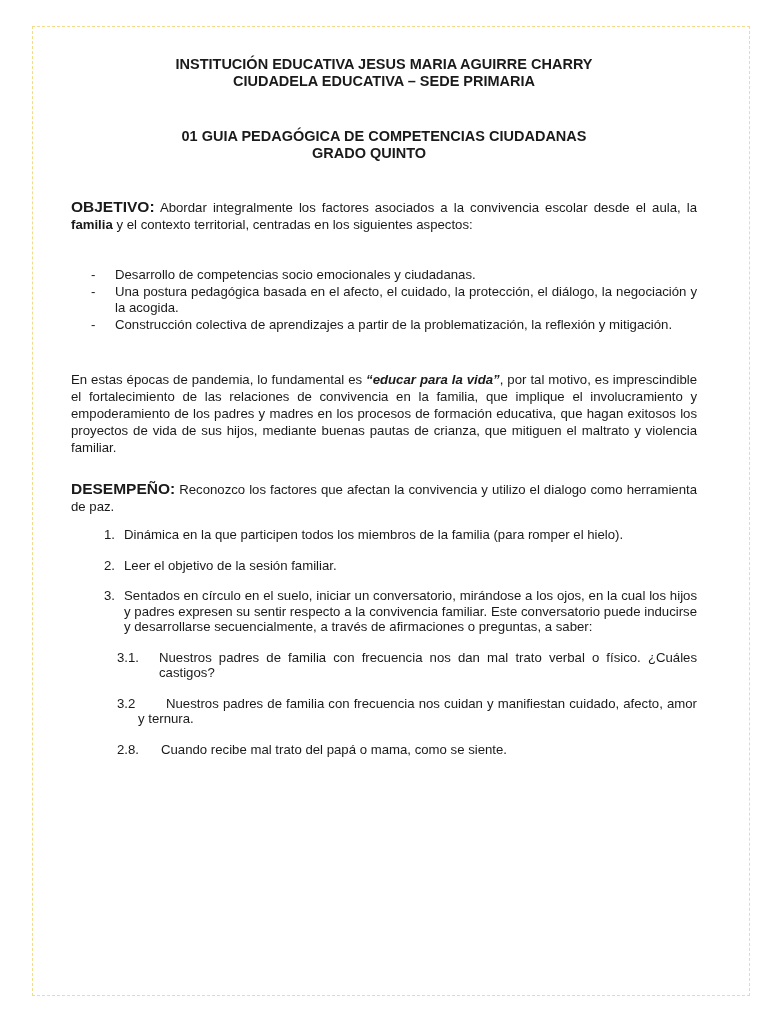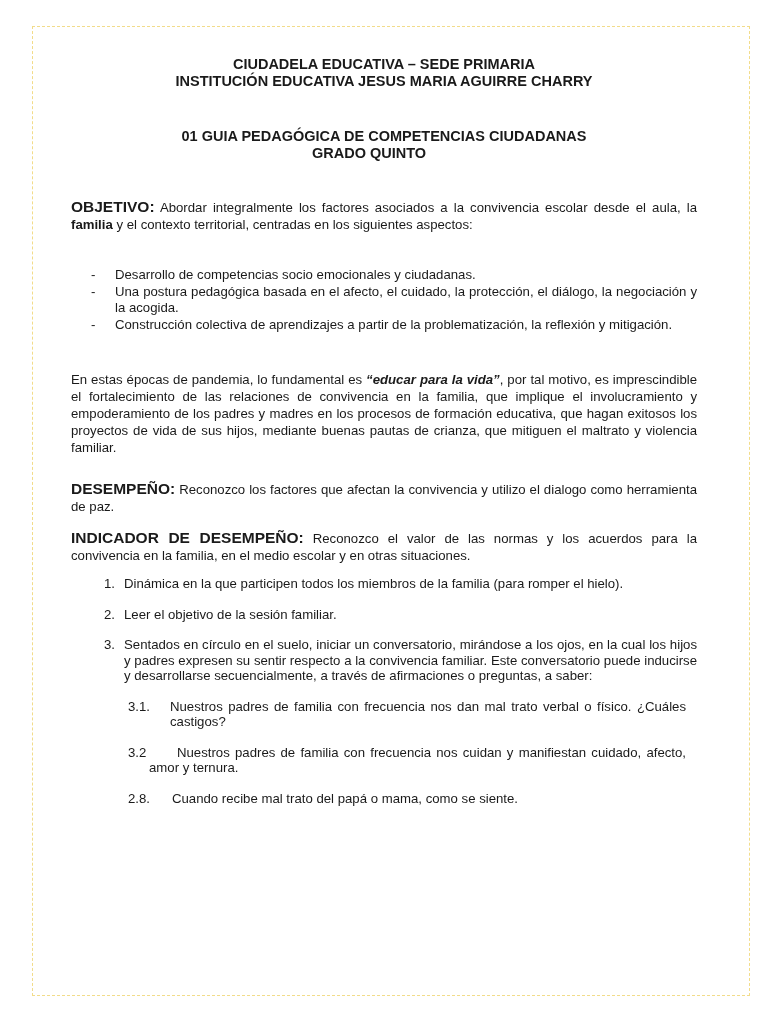--- a/index.html
+++ b/index.html
@@ -104,21 +104,21 @@
       position: absolute;
       left: 44px;
       top: 0;
       width: 0;
       text-align: right;
       direction: rtl;
     }
     .activities li .num span { direction: ltr; unicode-bidi: embed; }
     .sub-items {
       list-style: none;
-      margin: 11px;
+      margin: 0;
       padding: 0;
     }
     .sub-items li {
       position: relative;
       font-size: 13.2px;
       line-height: 15.5px;
       text-align: justify;
       margin-bottom: 15px;
     }
     .sub-a { padding-left: 88px; }
@@ -129,22 +129,22 @@
     .sub-c .snum { position: absolute; left: 46px; top: 0; }
   </style>
 </head>
 <body>
 
 <div class="page-border"></div>
 
 <div class="content">
 
   <div class="header-block">
+    <span class="header-line">INSTITUCIÓN EDUCATIVA JESUS MARIA AGUIRRE CHARRY</span>
     <span class="header-line">CIUDADELA EDUCATIVA – SEDE PRIMARIA</span>
-    <span class="header-line">INSTITUCIÓN EDUCATIVA JESUS MARIA AGUIRRE CHARRY</span>
   </div>
 
   <div class="title-block">
     <span class="header-line">01 GUIA PEDAGÓGICA DE COMPETENCIAS CIUDADANAS</span>
     <span class="title-line2">GRADO QUINTO</span>
   </div>
 
   <p class="objective">
     <span class="label">OBJETIVO:</span><span> Abordar integralmente los factores asociados a la convivencia escolar desde el aula, la </span><b>familia</b><span> y el contexto territorial, centradas en los siguientes aspectos:</span>
   </p>
@@ -157,23 +157,20 @@
 
   <p class="context">
     <span>En estas épocas de pandemia, lo fundamental es </span><em>“educar para la vida”</em><span>, por tal motivo, es imprescindible el fortalecimiento de las relaciones de convivencia en la familia, que implique el involucramiento y empoderamiento de los padres y madres en los procesos de formación educativa, que hagan exitosos los proyectos de vida de sus hijos, mediante buenas pautas de crianza, que mitiguen el maltrato y violencia familiar.</span>
   </p>
 
 
   <p class="desempeno">
     <span class="label">DESEMPEÑO:</span><span> Reconozco los factores que afectan la convivencia y utilizo el dialogo como herramienta de paz.</span>
   </p>
 
-  <p class="indicador">
-    <span class="label">INDICADOR DE DESEMPEÑO:</span><span> Reconozco el valor de las normas y los acuerdos para la convivencia en la familia, en el medio escolar y en otras situaciones.</span>
-  </p>
 
 
   <ol class="activities">
     <li><span class="num"><span>1.</span></span><span>Dinámica en la que participen todos los miembros de la familia (para romper el hielo).</span></li>
     <li><span class="num"><span>2.</span></span><span>Leer el objetivo de la sesión familiar.</span></li>
     <li><span class="num"><span>3.</span></span><span>Sentados en círculo en el suelo, iniciar un conversatorio, mirándose a los ojos, en la cual los hijos y padres expresen su sentir respecto a la convivencia familiar. Este conversatorio puede inducirse y desarrollarse secuencialmente, a través de afirmaciones o preguntas, a saber:</span></li>
   </ol>
 
   <ul class="sub-items">
     <li class="sub-a"><span class="snum">3.1.</span><span>Nuestros padres de familia con frecuencia nos dan mal trato verbal o físico. ¿Cuáles castigos?</span></li>

